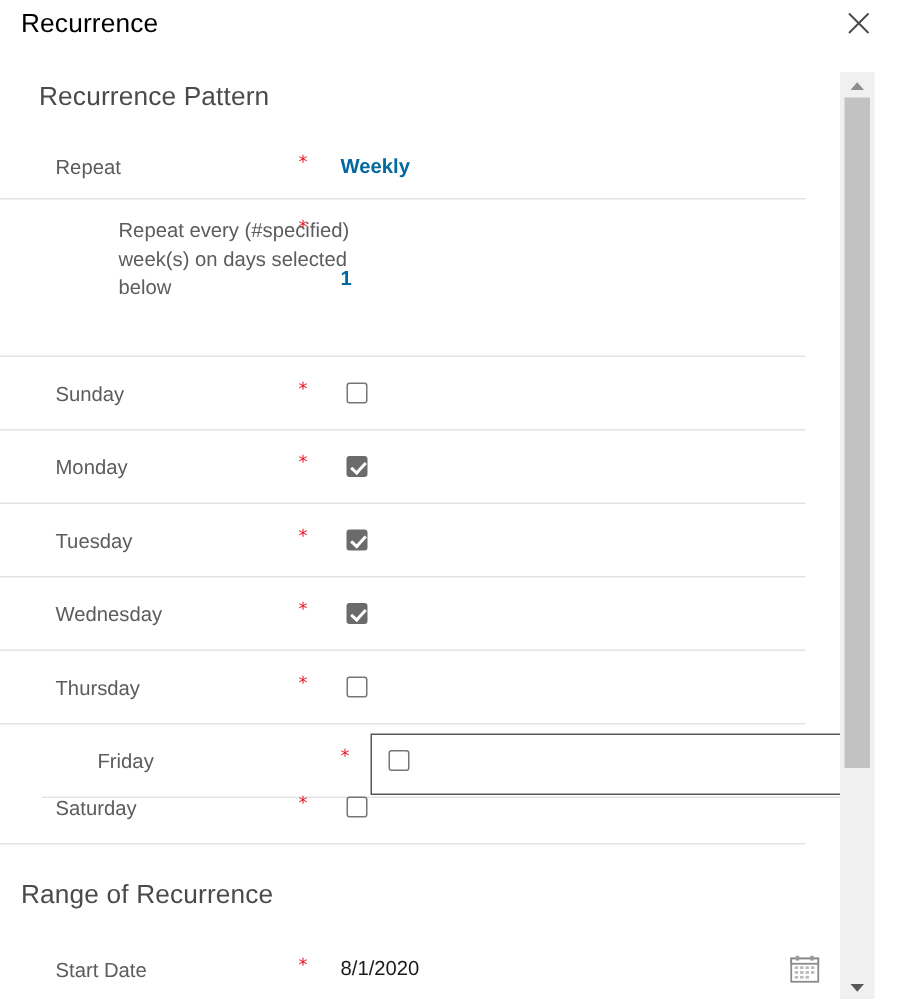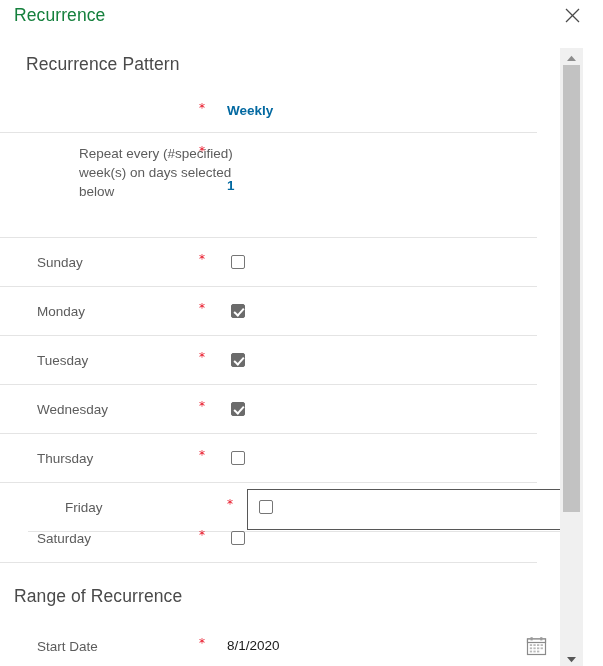--- a/index.html
+++ b/index.html
@@ -28,21 +28,21 @@
     position: absolute;
     left: 0; top: 0;
     width: 603px;
     height: 42px;
   }
   #dialog-title {
     position: absolute;
     left: 14px;
     top: 5px;
     font-size: 17.5px;
-    color: #15803d;
+    color: #000000;
     letter-spacing: .1px;
     white-space: nowrap;
   }
   #close-button {
     position: absolute;
     left: 556px;
     top: 0px;
     width: 32px;
     height: 30px;
     display: flex;
@@ -226,20 +226,21 @@
       </span>
     </div>
   </div>
 
   <div id="scroll-region">
     <div id="content">
 
       <div id="heading-pattern" class="section-heading">Recurrence Pattern</div>
 
       <div class="form-row" style="top:48px;height:43px;">
+        <div class="row-label" style="top:12px;">Repeat</div>
         <div class="row-required" style="top:11px;">*</div>
         <div class="row-value bold" style="top:12px;">Weekly</div>
       </div>
 
       <div class="form-row" style="top:91px;height:105px;">
         <div class="row-label" style="top:11px;margin-left:42px;">Repeat every (#specified) week(s) on days selected below</div>
         <div class="row-required" style="top:11px;">*</div>
         <div class="row-value bold" style="top:44px;">1</div>
       </div>
 

